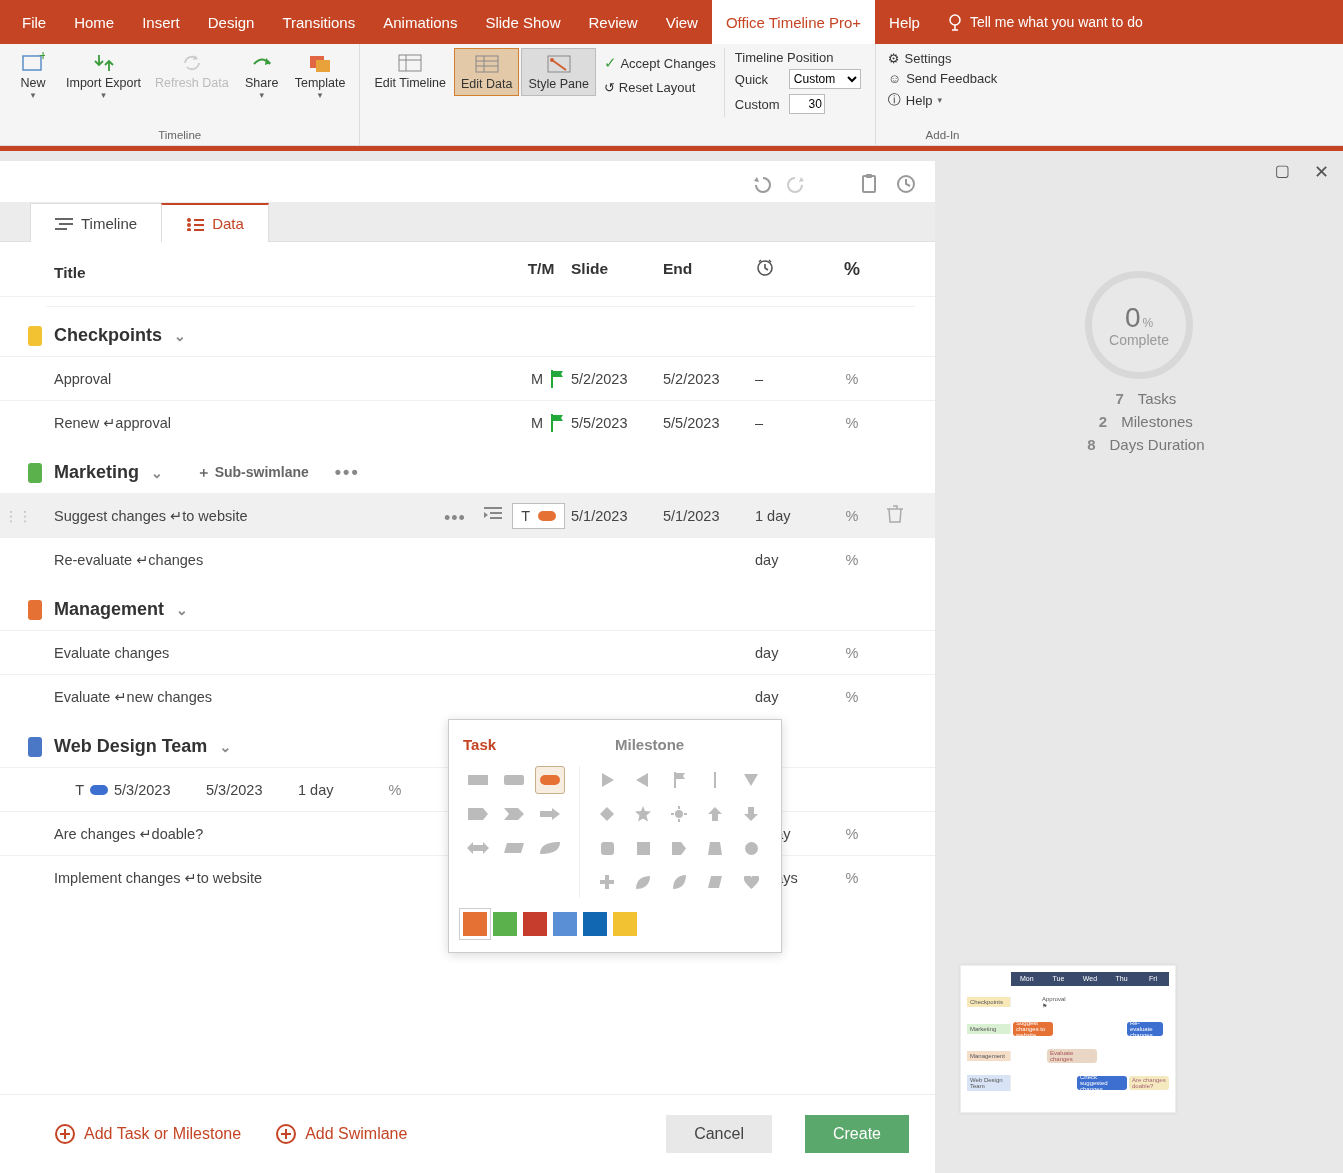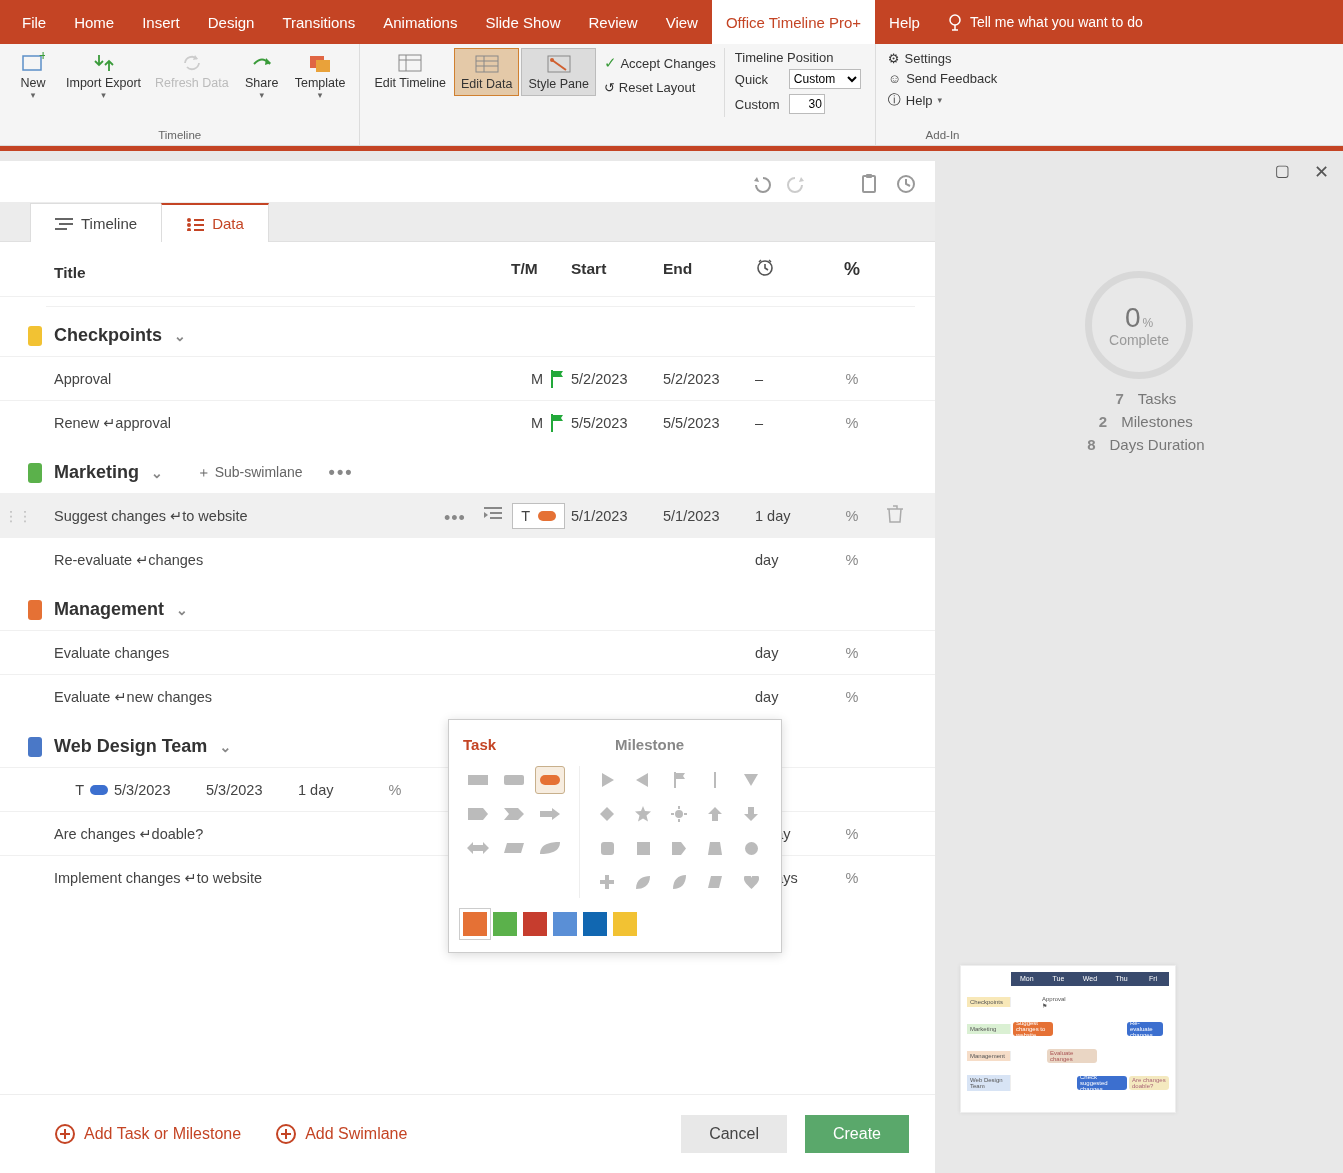--- a/index.html
+++ b/index.html
@@ -25,31 +25,31 @@
   .orange-bar { height:5px; background:#c44424; }
   .workspace { display:flex; height:1022px; background:#e8e8e8; }
   .left-pane { width:935px; background:#fff; position:relative; display:flex; flex-direction:column; margin-top:10px;}
   .modal-top { display:flex; align-items:center; justify-content:flex-end; padding:12px 18px 0 18px; gap:16px;}
   .modal-icon { color:#888; cursor:pointer; }
   .tabs-area { display:flex; padding-left:30px; margin-top:4px; border-bottom:1px solid #e0e0e0; background:#ececec; }
   .mtab { display:flex; align-items:center; gap:8px; padding:10px 24px; background:#fff; border:1px solid #ddd; border-bottom:none; margin-right:-1px; cursor:pointer; font-size:15px; color:#444; position:relative; top:1px;}
   .mtab.active { color:#c44424; border-top:2px solid #c44424; }
   .header-row { display:flex; align-items:center; padding:14px 20px 14px 54px; font-size:15.5px; color:#333; font-weight:600; border-bottom:1px solid #f0f0f0;}
   .col-title { flex:1;margin-top:8px; }
-  .col-tm { width:60px; text-align:left;}
+  .col-tm { width:60px; text-align:center;}
   .col-start { width:92px; }
   .col-end { width:92px; }
   .col-dur { width:74px; text-align:left; }
   .col-pct { width:46px; text-align:center;}
   .col-del { width:40px; }
   .grid-body { flex:1; overflow:hidden; }
   .swim-header { display:flex; align-items:center; padding:18px 20px 10px 28px; font-size:18px; font-weight:600; gap:12px; }
   .sw-chip { width:14px; height:20px; border-radius:3px; }
   .sw-caret { color:#888; font-size:14px;}
-  .sw-sub { font-size:14px; color:#666; font-weight:400; display:flex; align-items:center; gap:4px; margin-left:22px; cursor:pointer;}
+  .sw-sub { font-size:14px; color:#666; font-weight:700; display:flex; align-items:center; gap:4px; margin-left:22px; cursor:pointer;}
   .dots { color:#888; cursor:pointer; letter-spacing:2px; font-weight:bold;}
   .data-row { display:flex; align-items:center; padding:0 20px 0 54px; height:44px; font-size:14.5px; color:#444; border-top:1px solid #f0f0f0; position:relative;}
   .data-row.sel { background:#f0f0f0; }
   .row-title { flex:1; }
   .row-tm { width:60px; display:flex; align-items:center; justify-content:flex-end; gap:6px; padding-right:6px;}
   .row-pill { width:18px; height:10px; border-radius:5px; display:inline-block;}
   .row-start { width:92px; }
   .row-end { width:92px; }
   .row-dur { width:74px; }
   .row-pct { width:46px; text-align:center; color:#888;}
@@ -65,21 +65,21 @@
   .shape-col { display:grid; grid-template-columns:repeat(3,32px); grid-auto-rows:30px; gap:4px; padding-right:12px;}
   .shape-col.r { grid-template-columns:repeat(5,32px); border-left:1px solid #eee; padding-left:12px;}
   .shp { width:30px; height:28px; display:flex; align-items:center; justify-content:center; border-radius:3px; cursor:pointer; color:#aaa;}
   .shp.sel { border:1px solid #c8b08c; background:#f7ede0;}
   .color-row { display:flex; gap:6px; margin-top:14px;}
   .color-sw { width:24px; height:24px; cursor:pointer; }
   .color-sw.sel { outline:1px solid #ccc; outline-offset:3px;}
   .tm-box { border:1px solid #bfbfbf; padding:4px 8px; display:flex; align-items:center; gap:8px; background:#fff;}
   .footer { display:flex; align-items:center; padding:20px 26px 20px 54px; gap:34px; border-top:1px solid #eee; margin-top:auto;}
   .flink { color:#c44424; display:flex; align-items:center; gap:8px; font-size:16px; font-weight:500; cursor:pointer;}
-  .fbtns { margin-left:auto; display:flex; gap:18px;}
+  .fbtns { margin-left:auto; display:flex; gap:33px;}
   .btn { padding:10px 28px; font-size:16px; cursor:pointer; border:none;}
   .btn.cancel { background:#e8e8e8; color:#444;}
   .btn.create { background:#5aa86b; color:#fff;}
   .right-pane { flex:1; position:relative; }
   .win-controls { position:absolute; top:10px; right:14px; display:flex; gap:24px; color:#555; }
   .stats { margin:120px auto 0 auto; width:180px; text-align:center;}
   .ring { width:108px; height:108px; border:7px solid #d8d8d8; border-radius:50%; margin:0 auto 8px auto; display:flex; flex-direction:column; align-items:center; justify-content:center;}
   .ring .n { font-size:28px; color:#777; font-weight:500;}
   .ring .p { font-size:12px; color:#999; margin-left:2px;}
   .ring .lbl { font-size:14px; color:#999; margin-top:-2px;}
@@ -276,21 +276,21 @@
             <circle cx="3" cy="13" r="2" fill="#c44424"></circle>
             <line x1="8" y1="13" x2="18" y2="13" stroke="#c44424" stroke-width="2"></line>
           </svg>
         <span>Data</span>
       </div>
     </div>
 
     <div class="header-row">
       <div class="col-title">Title</div>
       <div class="col-tm">T/M</div>
-      <div class="col-start">Start</div>
+      <div class="col-start">Slide</div>
       <div class="col-end">End</div>
       <div class="col-dur"><svg width="20" height="20">
             <circle cx="10" cy="11" r="7" fill="none" stroke="#555" stroke-width="1.6"></circle>
             <path d="M10 7v4l3 2" stroke="#555" stroke-width="1.6" fill="none"></path>
             <path d="M4 5l2-2M16 5l-2-2" stroke="#555" stroke-width="1.5"></path>
           </svg></div>
       <div class="col-pct" style="font-size:18px">%</div>
       <div class="col-del"></div>
     </div>
 

